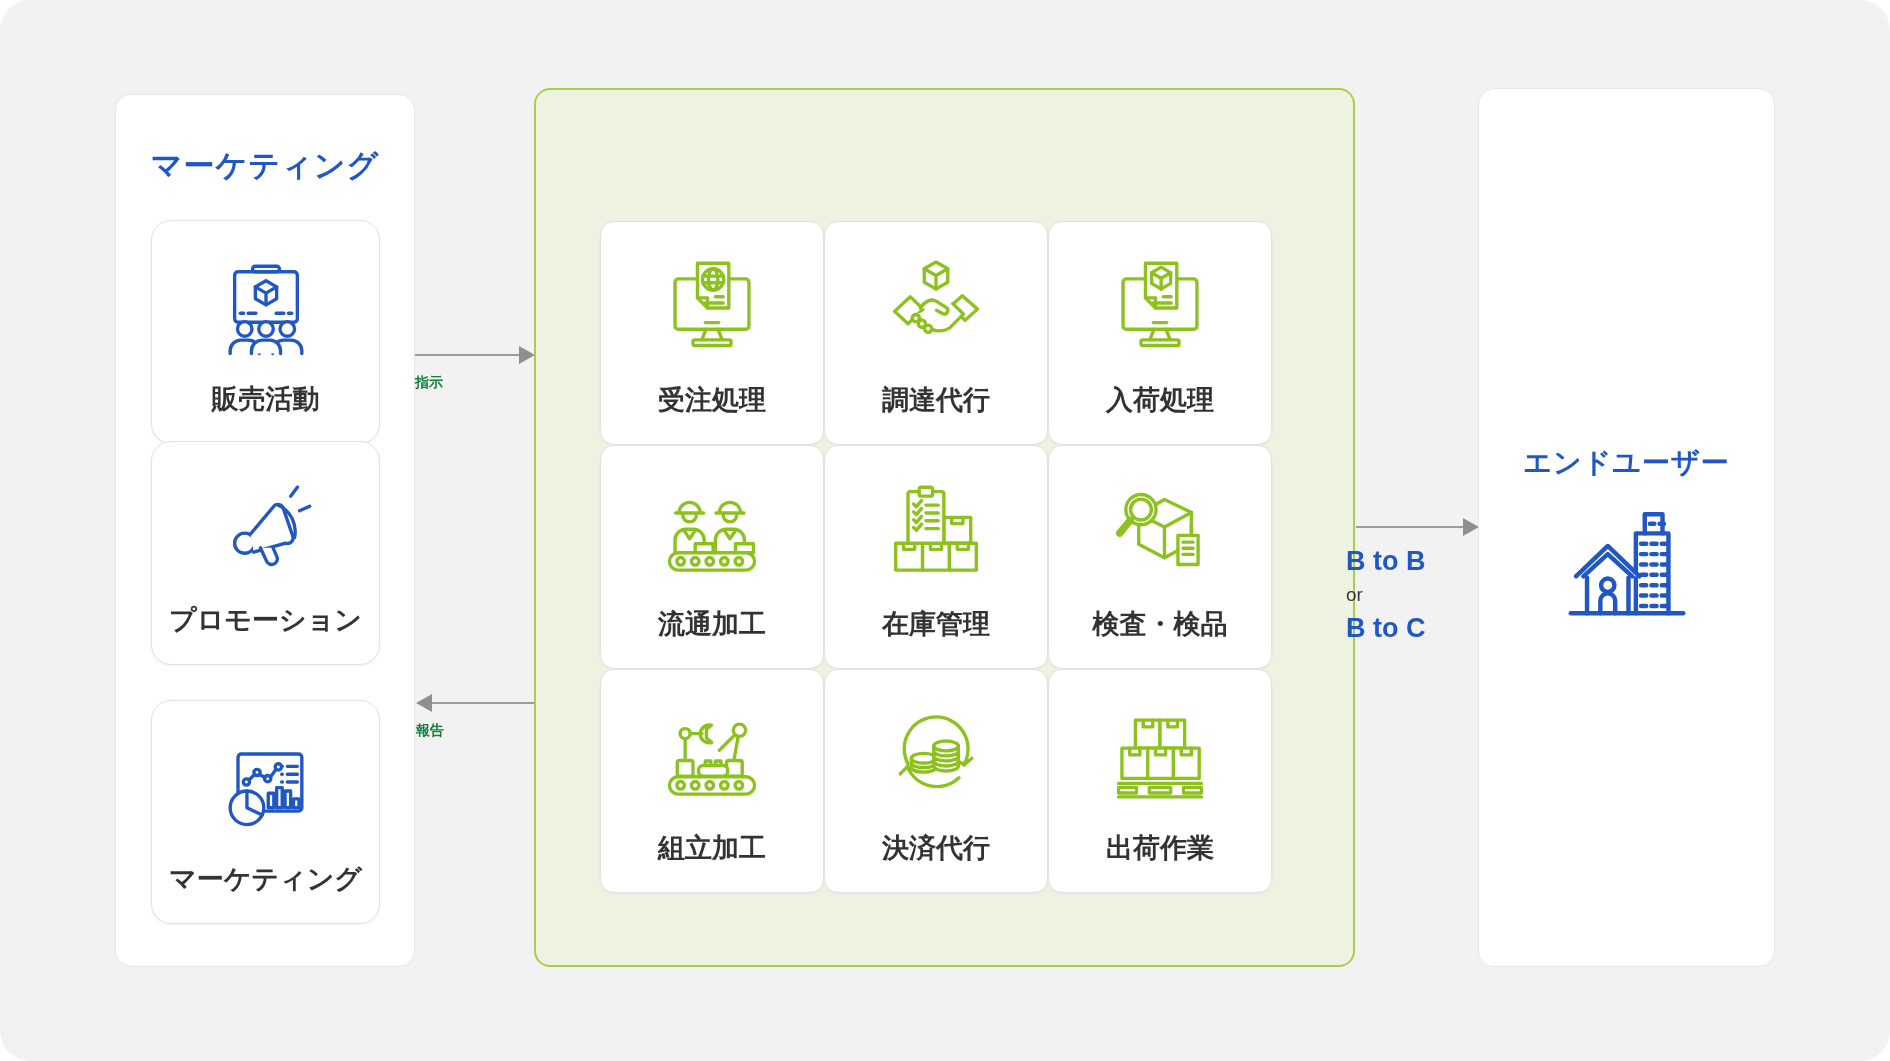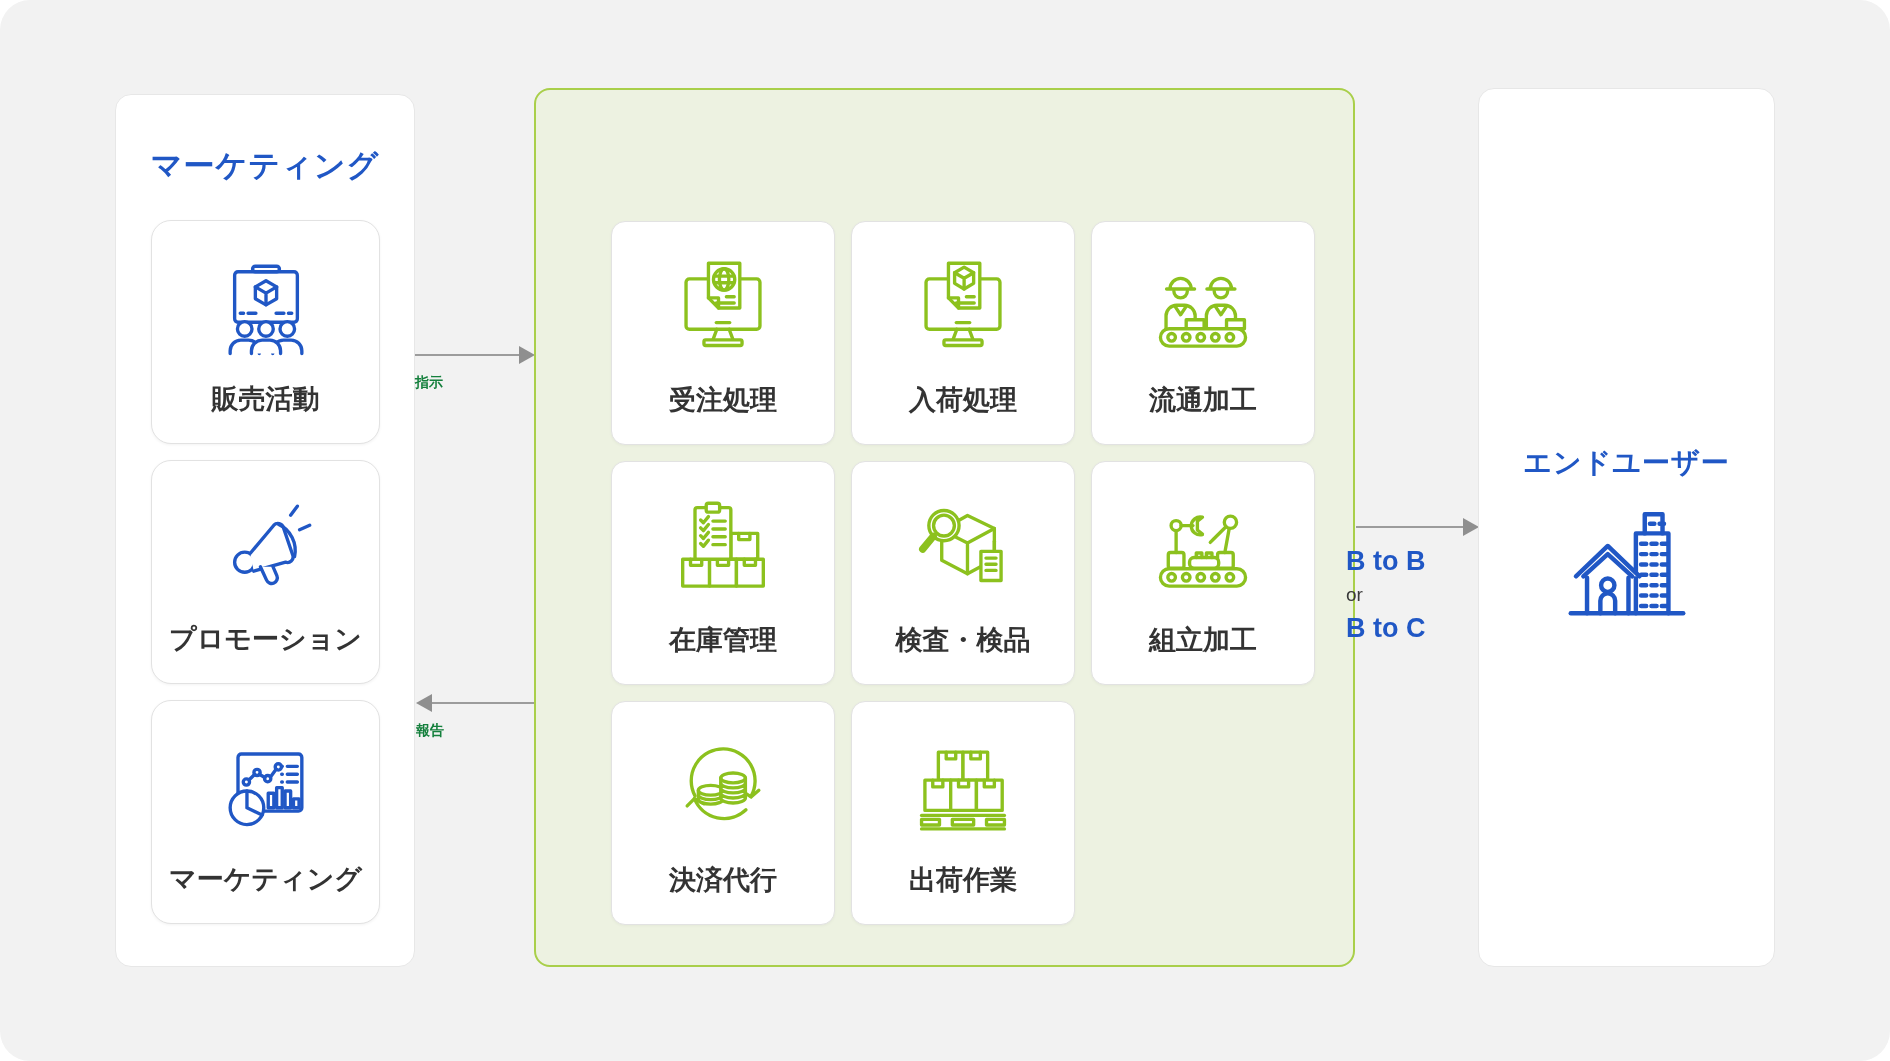--- a/index.html
+++ b/index.html
@@ -12,26 +12,26 @@
   .panel{position:absolute;background:#fff;border:1px solid #e7e7e7;border-radius:16px}
   #customer-panel{left:115px;top:94px;width:300px;height:873px}
   #services-panel{left:534px;top:88px;width:821px;height:879px;background:var(--green_bg,#edf2e1);border:2px solid var(--green_border,#a9cf4a)}
   #enduser-panel{left:1478px;top:88px;width:297px;height:879px}
   .ptitle{position:absolute;left:0;width:100%;text-align:center;margin:0;font-weight:bold;letter-spacing:1px}
   .blue-t{color:var(--blue,#2057c5)}
   #customer-panel .ptitle{top:50px;font-size:31px}
   #services-panel .ptitle{top:48px;font-size:33px;color:var(--green,#8cc11e)}
   #enduser-panel .ptitle{top:355px;font-size:28px}
   .card{position:absolute;left:35px;width:229px;height:224px;background:#fff;border:1px solid #e2e2e2;border-radius:20px;box-shadow:0 1px 3px rgba(0,0,0,.05)}
-  #c-card-0{top:125px}#c-card-1{top:365px}#c-card-2{top:605px}
+  #c-card-0{top:125px}#c-card-1{top:346px}#c-card-2{top:605px}
   .icon{display:block;position:absolute;top:34px;left:50%;transform:translateX(-50%);width:112px;height:112px;color:var(--blue,#2057c5)}
   .icon svg{width:100%;height:100%;display:block}
   .green-i{color:var(--green,#8cc11e)}
   .card-label{position:absolute;bottom:26px;left:0;width:100%;text-align:center;font-size:27px;font-weight:bold;color:#333}
-  .grid{position:absolute;left:75px;top:131px;display:grid;grid-template-columns:repeat(3,224px);grid-auto-rows:224px;gap:16px}
+  .grid{position:absolute;left:64px;top:131px;display:grid;grid-template-columns:repeat(3,224px);grid-auto-rows:224px;gap:0}
   .scard{position:relative;background:#fff;border:1px solid #e2e2e2;border-radius:14px;box-shadow:0 1px 3px rgba(0,0,0,.04)}
   .scard .icon{top:30px}
   .arrow{position:absolute;height:20px;display:flex;align-items:center}
   #arrow-instruction{left:415px;top:345px;width:120px}
   #arrow-report{left:416px;top:693px;width:119px}
   #arrow-channel{left:1356px;top:517px;width:123px}
   .arrow .line{flex:1;height:2.5px;background:#9c9c9c}
   .arrow .head{width:0;height:0;border-top:9px solid transparent;border-bottom:9px solid transparent}
   .arrow .head.r{border-left:16px solid #8f8f8f}
   .arrow .head.l{border-right:16px solid #8f8f8f}
@@ -139,20 +139,38 @@
             <circle cx="51" cy="24.5" r="9.5" fill="#fff"></circle>
             <ellipse cx="51" cy="24.5" rx="4.2" ry="9.5"></ellipse>
             <path d="M42.3 21.5 h17.4 M42.3 27.5 h17.4"></path>
             <path d="M53 40 h7 M44 45.5 h16"></path>
           </g>
             </svg>
         </span>
         <span class="card-label">受注処理</span>
       </div>
 
+      <div class="scard">
+        <span class="icon green-i">
+          <svg viewBox="0 0 100 100">
+              <g fill="none" stroke="currentColor" stroke-width="3" stroke-linecap="round" stroke-linejoin="round">
+            <path d="M50 9 l10.5 6 V27 l-10.5 6 l-10.5 -6 V15 Z"></path>
+            <path d="M39.5 15 L50 21 l10.5 -6 M50 21 V33"></path>
+            <path d="M13 53 L27 40 L38.5 51 L25 64 Z" fill="#fff"></path>
+            <path d="M87 51 L73.5 39 L63 48.5 L76 61 Z" fill="#fff"></path>
+            <path d="M65 46 l9.5 9.5 L62 68 c-8 4.5 -16.5 2.5 -22 -3.5 l-8.5 -9" fill="#fff"></path>
+            <path d="M36 50 c4 -6 10 -9 14.5 -6 l8.5 5.5 c3 2 1.5 6 -2 6 l-6.5 -3.5" fill="#fff"></path>
+            <circle cx="32" cy="59" r="3.2" fill="#fff"></circle>
+            <circle cx="37.5" cy="64" r="3.2" fill="#fff"></circle>
+            <circle cx="43" cy="68.5" r="3.2" fill="#fff"></circle>
+          </g>
+            </svg>
+        </span>
+        <span class="card-label">調達代行</span>
+      </div>
 
       <div class="scard">
         <span class="icon green-i">
           <svg viewBox="0 0 100 100">
               <g fill="none" stroke="currentColor" stroke-width="3" stroke-linecap="round" stroke-linejoin="round">
             <rect x="17" y="24" width="66" height="45" rx="3"></rect>
             <path d="M44 63 h12"></path>
             <path d="M44.5 69 l-3.5 9.5 M55.5 69 l3.5 9.5"></path>
             <rect x="33" y="78.5" width="34" height="5" rx="1.5" fill="#fff"></rect>
             <path d="M37 10 H65 V50 H46 L37 41 Z" fill="#fff"></path>

